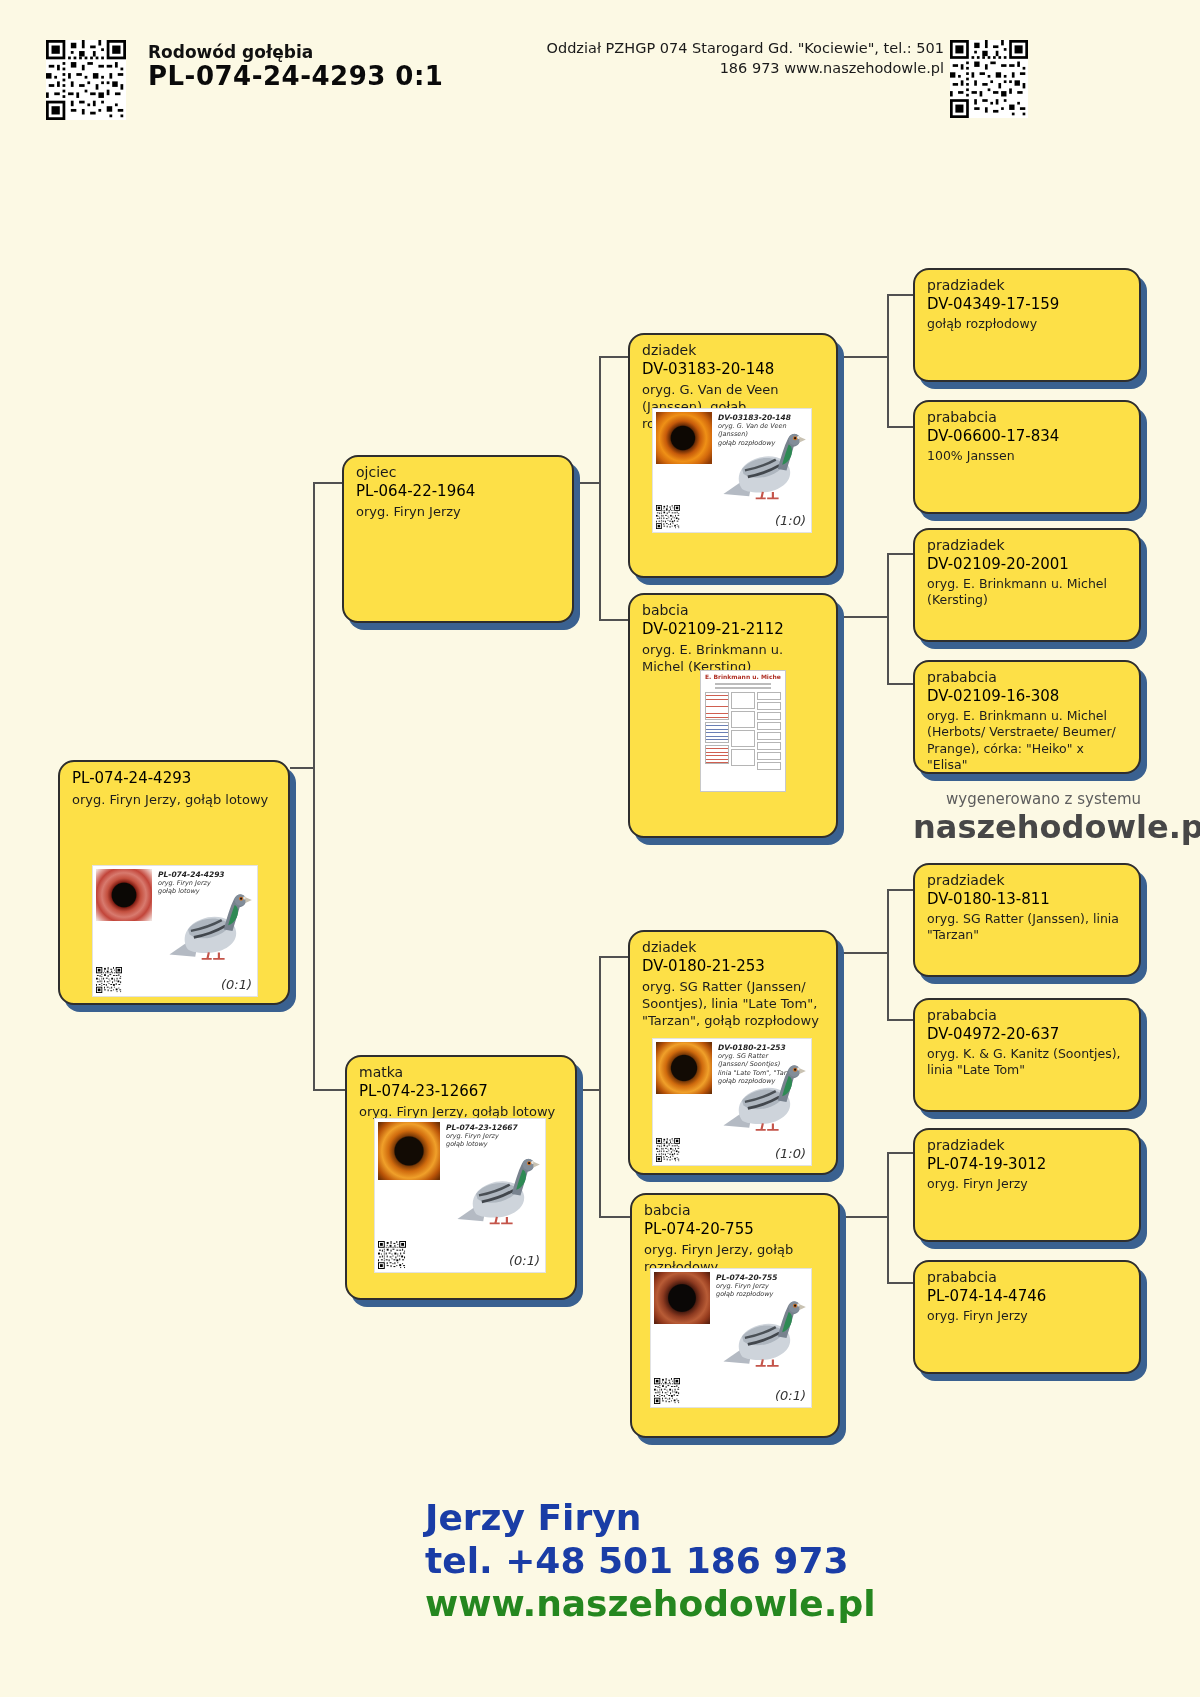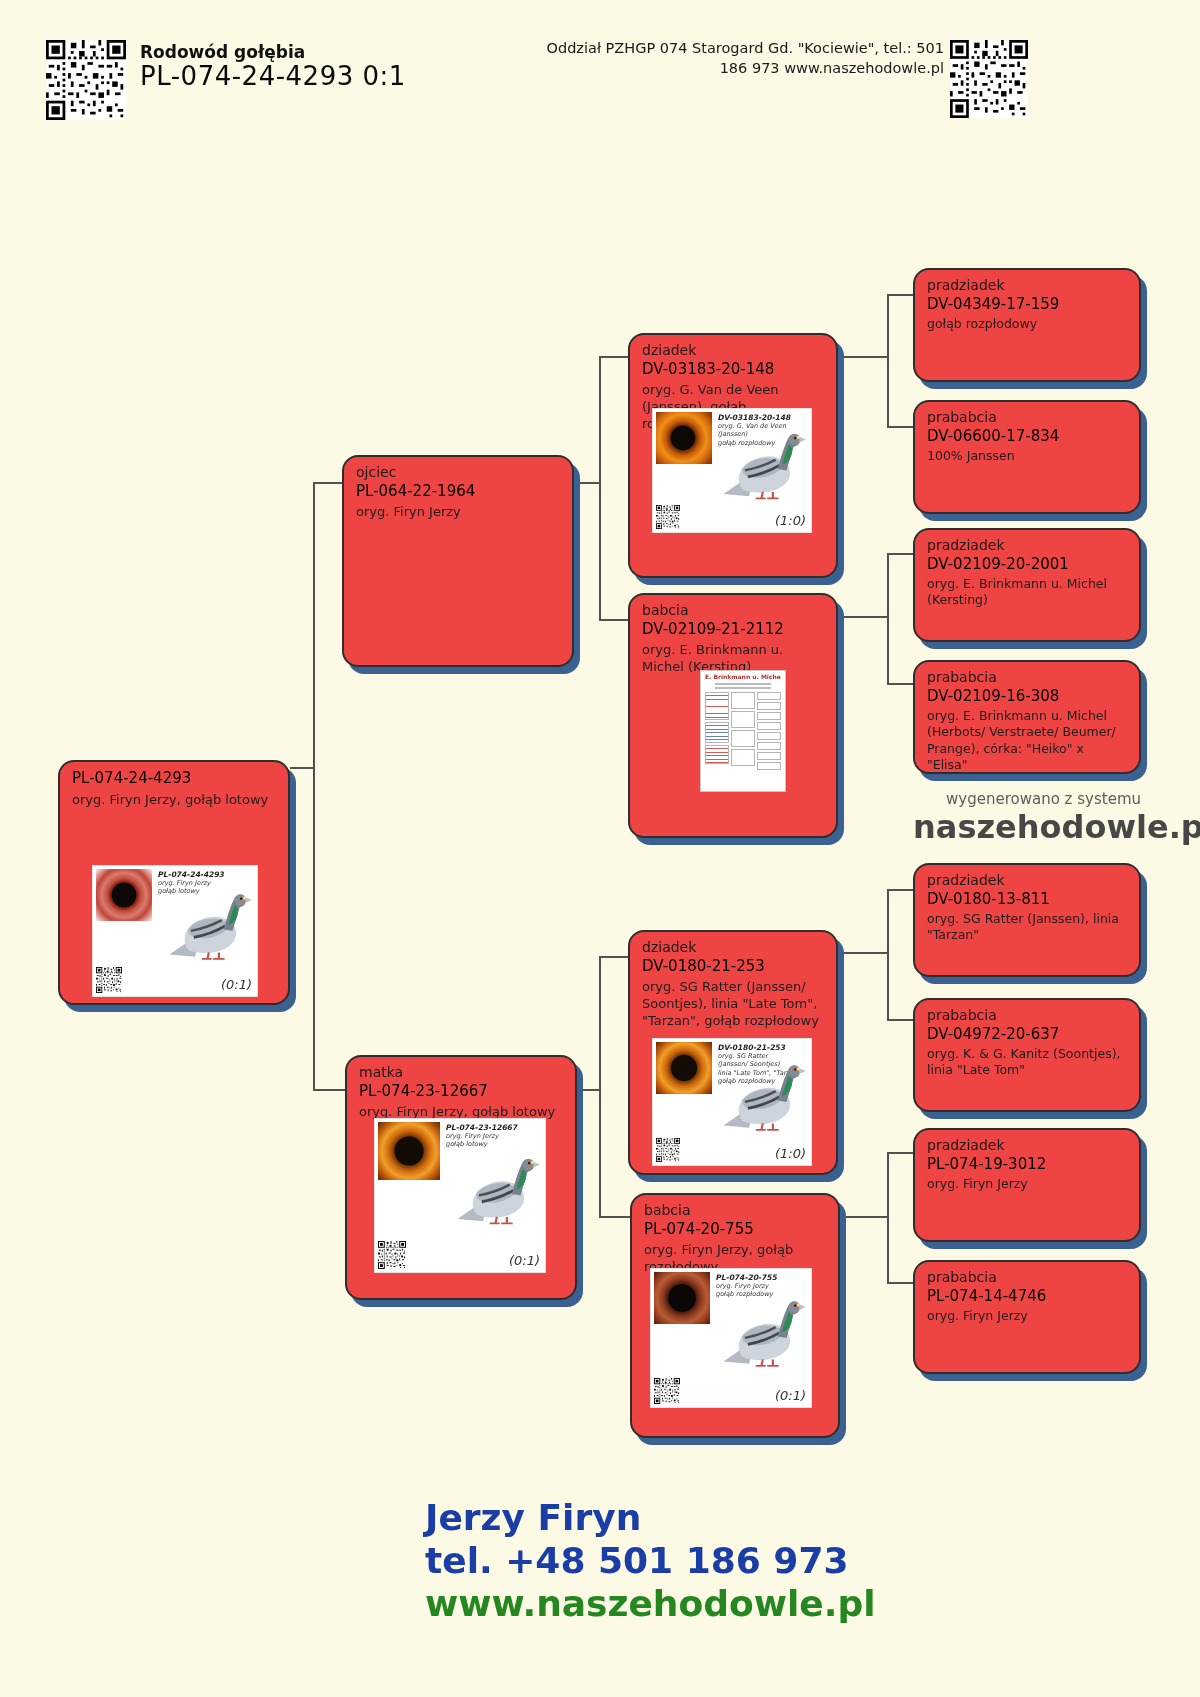--- a/index.html
+++ b/index.html
@@ -1,33 +1,33 @@
 <!DOCTYPE html>
 <html><head>
 <meta charset="utf-8">
 <style>
   html,body{margin:0;padding:0}
   .page{position:relative;width:1200px;height:1697px;background:#fcf9e4;
         font-family:"DejaVu Sans","Liberation Sans",sans-serif;overflow:hidden;color:#111}
 
   
   .hqr{position:absolute}
-  .h-left{position:absolute;left:140px;top:42px}
+  .h-left{position:absolute;left:148px;top:42px}
   .h-doclabel{font-size:17px;font-weight:bold;color:#111;line-height:1.2}
-  .h-title{font-size:26px;font-weight:normal;color:#0a0a0a;line-height:1.15;letter-spacing:.5px}
+  .h-title{font-size:26px;font-weight:bold;color:#0a0a0a;line-height:1.15;letter-spacing:.5px}
   .h-right{position:absolute;left:520px;top:38px;width:424px;text-align:right}
   .h-owner{font-size:20px;font-weight:bold;line-height:1.25}
   .h-club{font-size:14.5px;color:#1a1a1a;line-height:1.4}
 
   
   .line{position:absolute;background:#515151}
   .lh{height:2px}.lv{width:2px}
 
   
-  .node{position:absolute;box-sizing:border-box;background:#ef4444;border:2px solid #2e2e2e;
+  .node{position:absolute;box-sizing:border-box;background:#fde047;border:2px solid #2e2e2e;
         border-radius:16px;box-shadow:6px 7px 0 #3a6190;padding:7px 12px 6px;overflow:hidden}
   .rel{font-size:14px;color:#1a1a1a;line-height:1.25}
   .ring{font-size:15px;font-weight:normal;color:#000;line-height:1.3;white-space:nowrap}
   .desc{font-size:13px;color:#1d1d1d;line-height:1.32;margin-top:2px}
   .ggp .desc{font-size:12.5px;line-height:1.3}
 
   
   .photo{position:absolute;display:flex;background:#fff;border:1px solid #e2e2e2;
          box-sizing:border-box;padding:3px;z-index:5}
   .pcol{display:flex;flex-direction:column;width:58px;flex:none}
@@ -223,21 +223,21 @@
   <div class="line lh" style="left:833px;top:1216px;width:54px"></div>
   <div class="line lv" style="left:887px;top:1153px;height:131px"></div>
   <div class="line lh" style="left:887px;top:1152px;width:26px"></div>
   <div class="line lh" style="left:887px;top:1282px;width:26px"></div>
 
   <div class="node" style="left:58px;top:760px;width:232px;height:245px">
     <div class="ring">PL-074-24-4293</div>
     <div class="desc">oryg. Firyn Jerzy, gołąb lotowy</div>
   </div>
 
-  <div class="node" style="left:342px;top:455px;width:232px;height:212px">
+  <div class="node" style="left:342px;top:455px;width:232px;height:168px">
     <div class="rel">ojciec</div>
     <div class="ring">PL-064-22-1964</div>
     <div class="desc">oryg. Firyn Jerzy</div>
   </div>
   <div class="node" style="left:345px;top:1055px;width:232px;height:245px">
     <div class="rel">matka</div>
     <div class="ring">PL-074-23-12667</div>
     <div class="desc">oryg. Firyn Jerzy, gołąb lotowy</div>
   </div>
 

